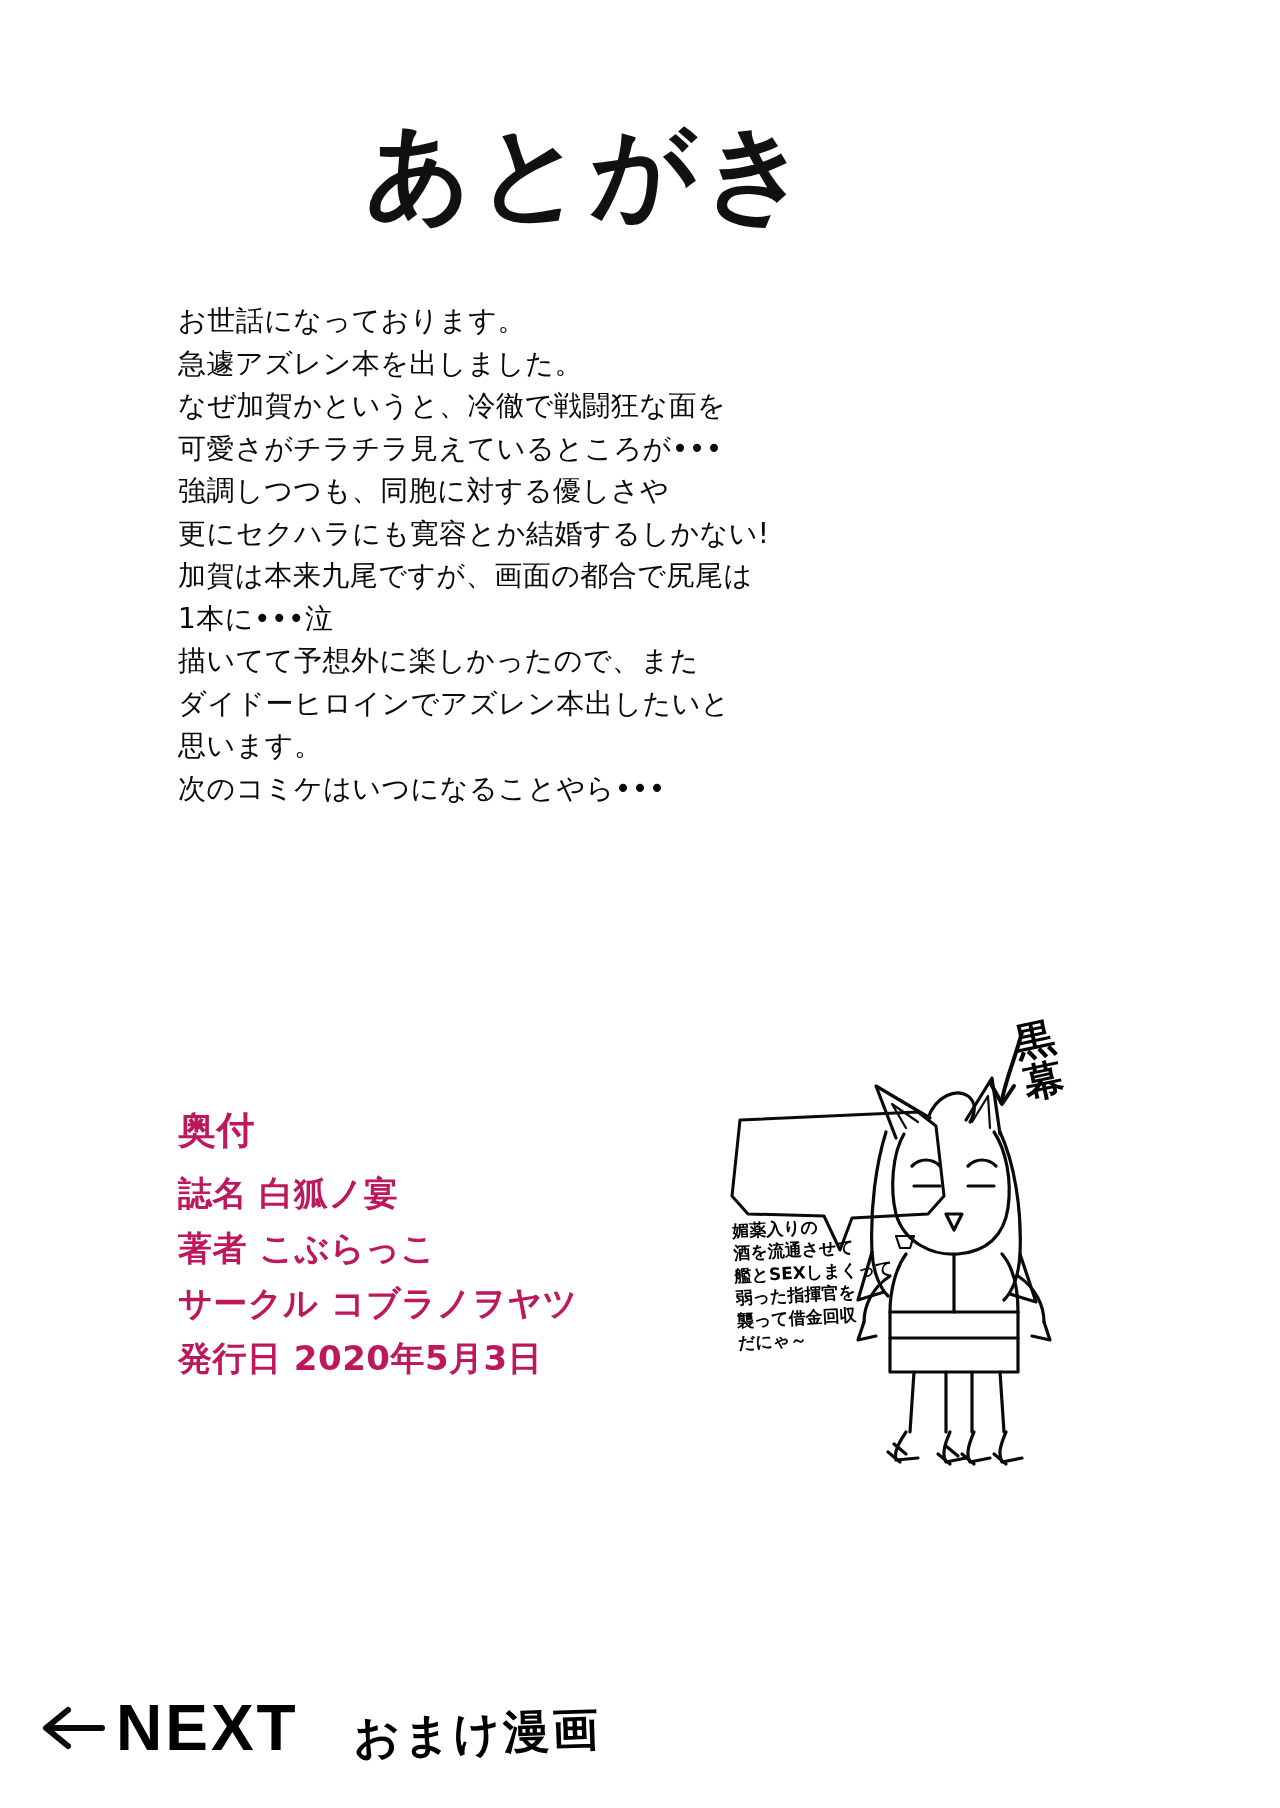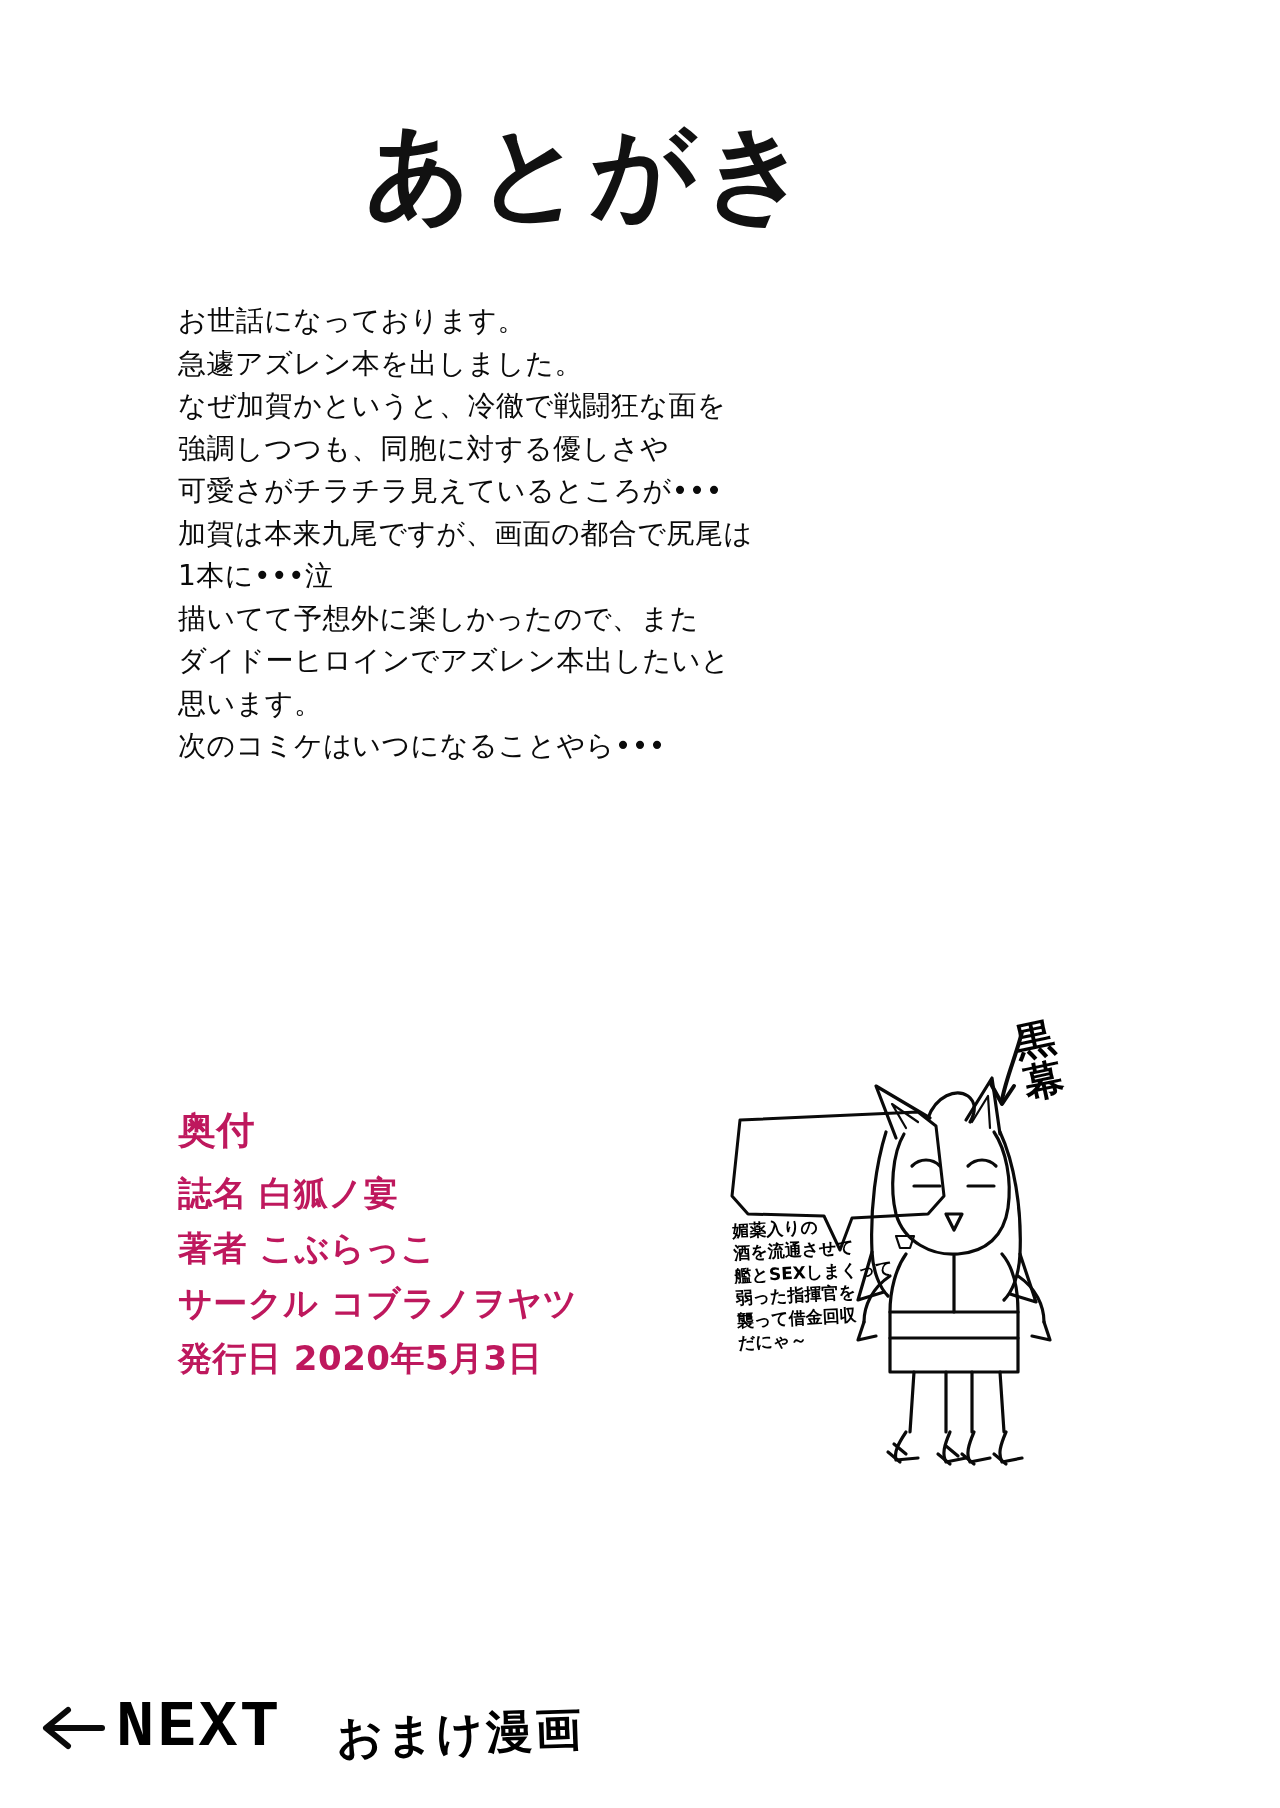--- a/index.html
+++ b/index.html
@@ -80,21 +80,21 @@
     height: 54px;
     position: relative;
     flex: 0 0 auto;
     margin-bottom: 6px;
   }
   .next-label {
     font-size: 64px;
     font-weight: bold;
     letter-spacing: 3px;
     line-height: 1;
-    font-family: Liberation Mono, monospace;
+    font-family: Liberation Sans, sans-serif;
   }
   .next-sub {
     font-size: 46px;
     font-weight: bold;
     letter-spacing: 3px;
     line-height: 1;
     margin-left: 44px;
     margin-bottom: 4px;
     transform: rotate(-2deg);
   }
@@ -138,22 +138,23 @@
 </style>
 </head>
 <body>
 
 <div class="page-title">あとがき</div>
 
 <div class="afterword">
   <div class="line">お世話になっております。</div>
   <div class="line">急遽アズレン本を出しました。</div>
   <div class="line">なぜ加賀かというと、冷徹で戦闘狂な面を</div>
+  <div class="line">可愛さがチラチラ見えているところが•••</div>
   <div class="line">強調しつつも、同胞に対する優しさや</div>
-  <div class="line">可愛さがチラチラ見えているところが•••</div>
+  <div class="line">更にセクハラにも寛容とか結婚するしかない!</div>
   <div class="line">加賀は本来九尾ですが、画面の都合で尻尾は</div>
   <div class="line">1本に•••泣</div>
   <div class="line">描いてて予想外に楽しかったので、また</div>
   <div class="line">ダイドーヒロインでアズレン本出したいと</div>
   <div class="line">思います。</div>
   <div class="line">次のコミケはいつになることやら•••</div>
 </div>
 
 <div class="colophon">
   <div class="heading">奥付</div>

